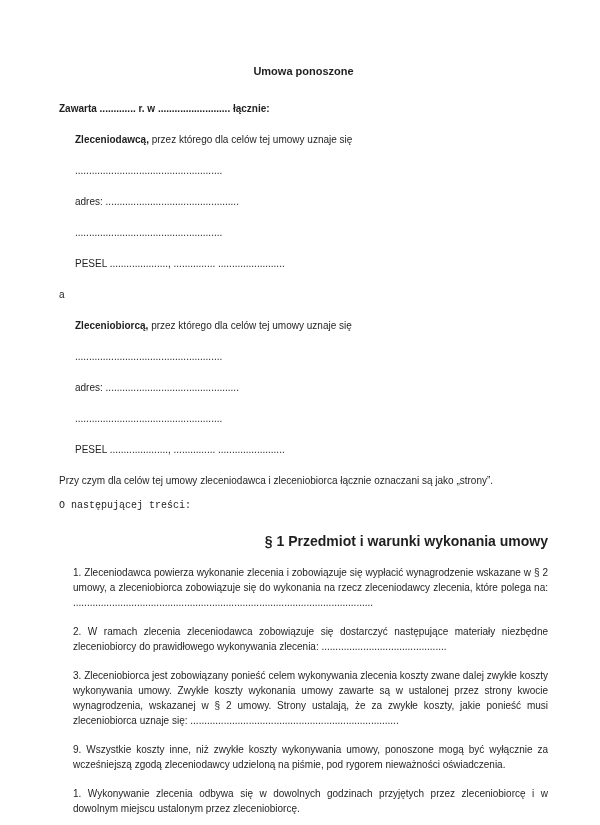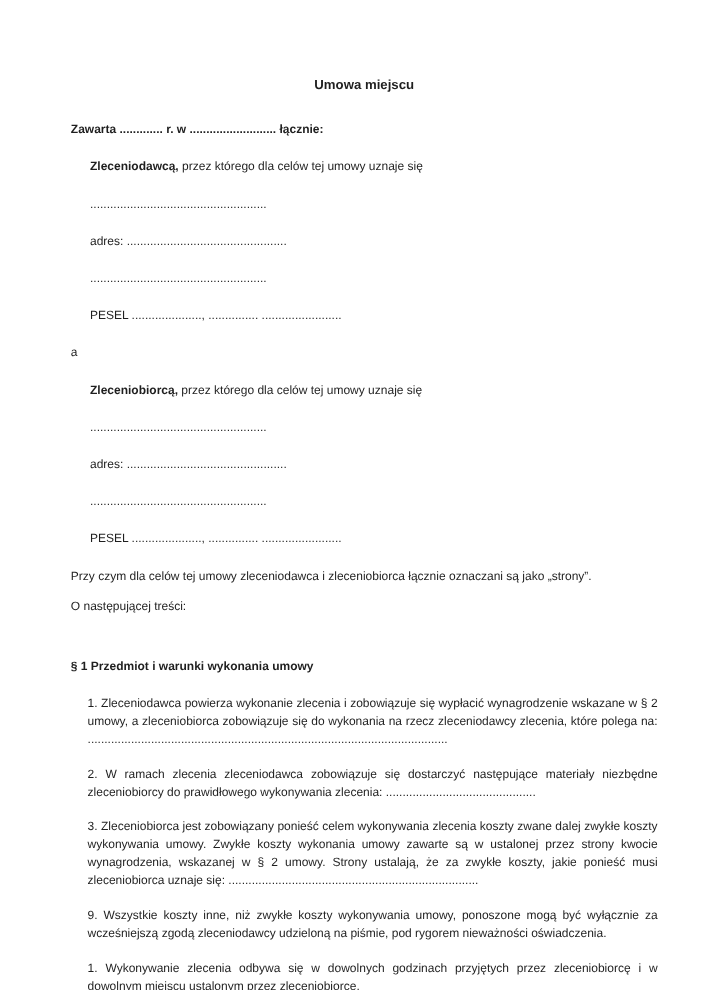--- a/index.html
+++ b/index.html
@@ -29,39 +29,39 @@
   }
   .intro {
     font-weight: bold;
     margin: 0 0 14px 0;
   }
   .party { margin: 0 0 11px 0; }
   .party p { margin: 16px; }
   .b { font-weight: bold; }
   .sep { margin: 0; }
   .clause { margin: 0 0 10px 0; text-align: justify; }
-  .preamble { margin: 0 0 35px 0; }
+  .preamble { margin: 0 0 21px 0; font-family: Liberation Mono, monospace; }
   .heading {
-    font-size: 10px;
+    font-size: 14px;
     font-weight: bold;
-    text-align: left;
+    text-align: right;
     margin: 0 0 16px 0;
   }
   .heading-2 { margin-top: 20px; }
   .para {
     margin: 0 0 14px 14px;
     text-align: justify;
   }
 </style>
 </head>
 <body>
 
 <div class="page">
 
-  <h1 class="title">Umowa miejscu</h1>
+  <h1 class="title">Umowa ponoszone</h1>
 
   <p class="intro">Zawarta ............. r. w .......................... łącznie:</p>
 
   <section class="party">
     <p><span class="b">Zleceniodawcą,</span><span> przez którego dla celów tej umowy uznaje się</span></p>
     <p>.....................................................</p>
     <p>adres: ................................................</p>
     <p>.....................................................</p>
     <p>PESEL ....................., ............... ........................</p>
   </section>

